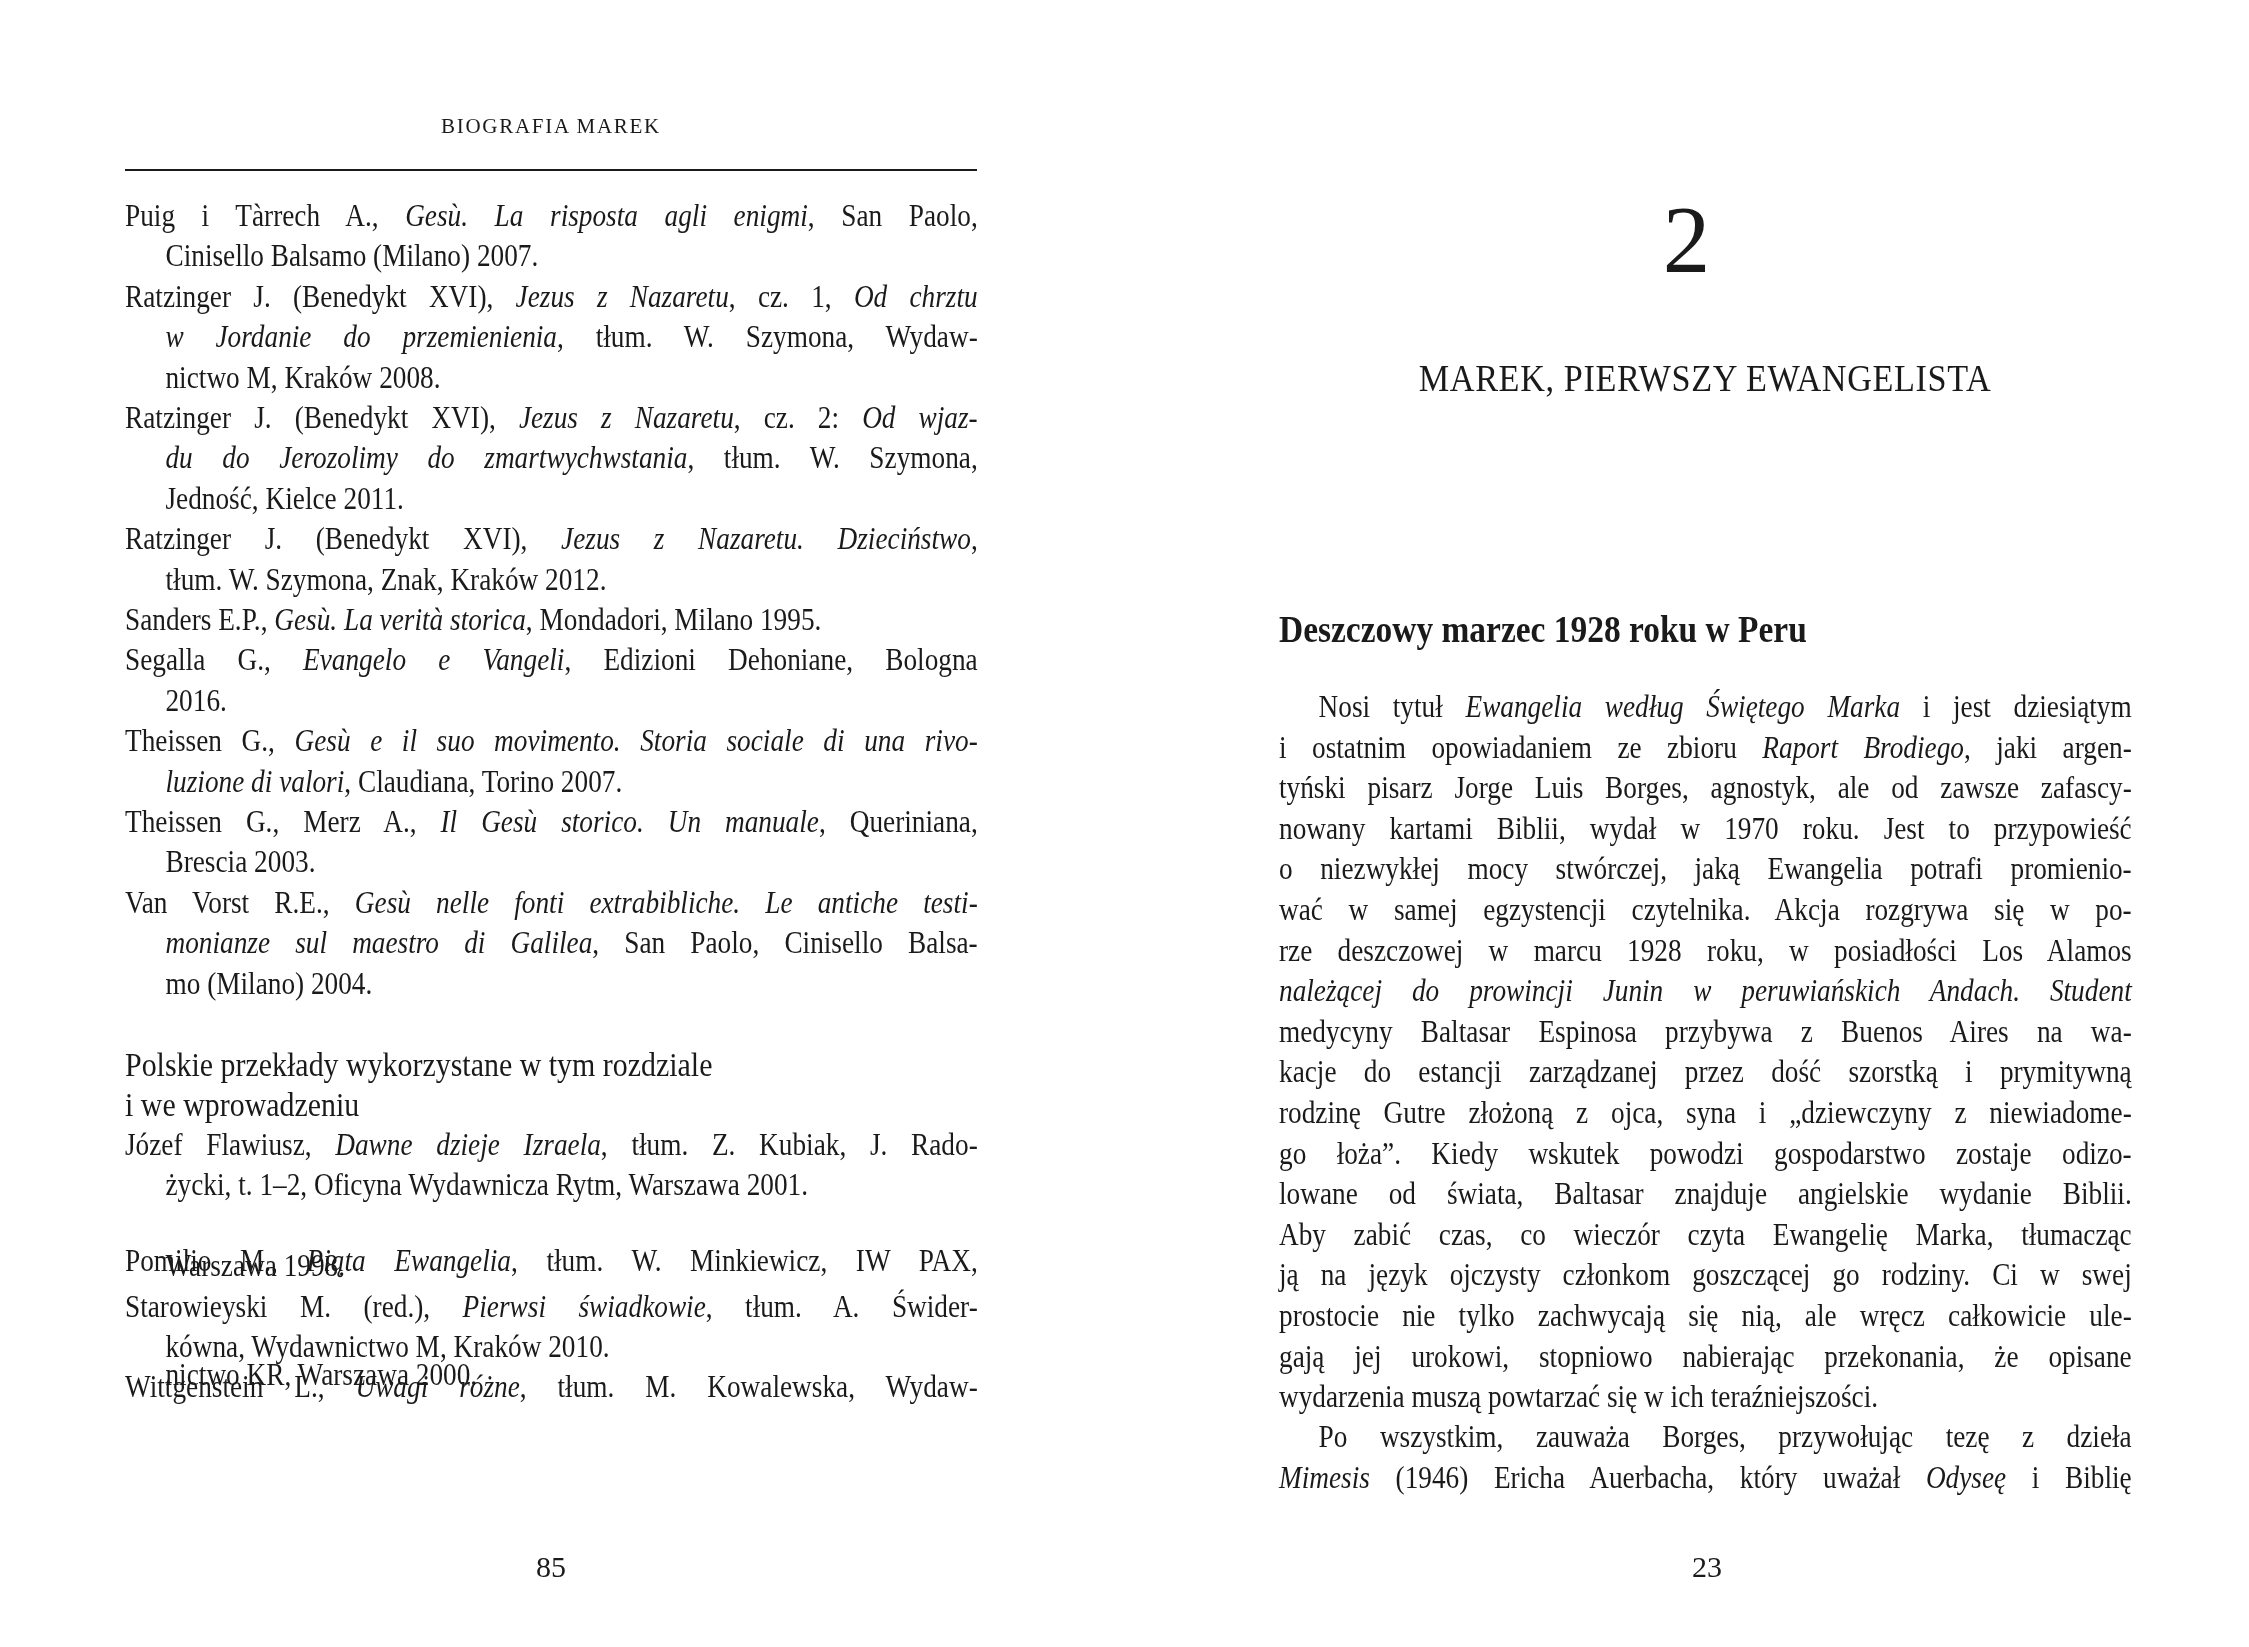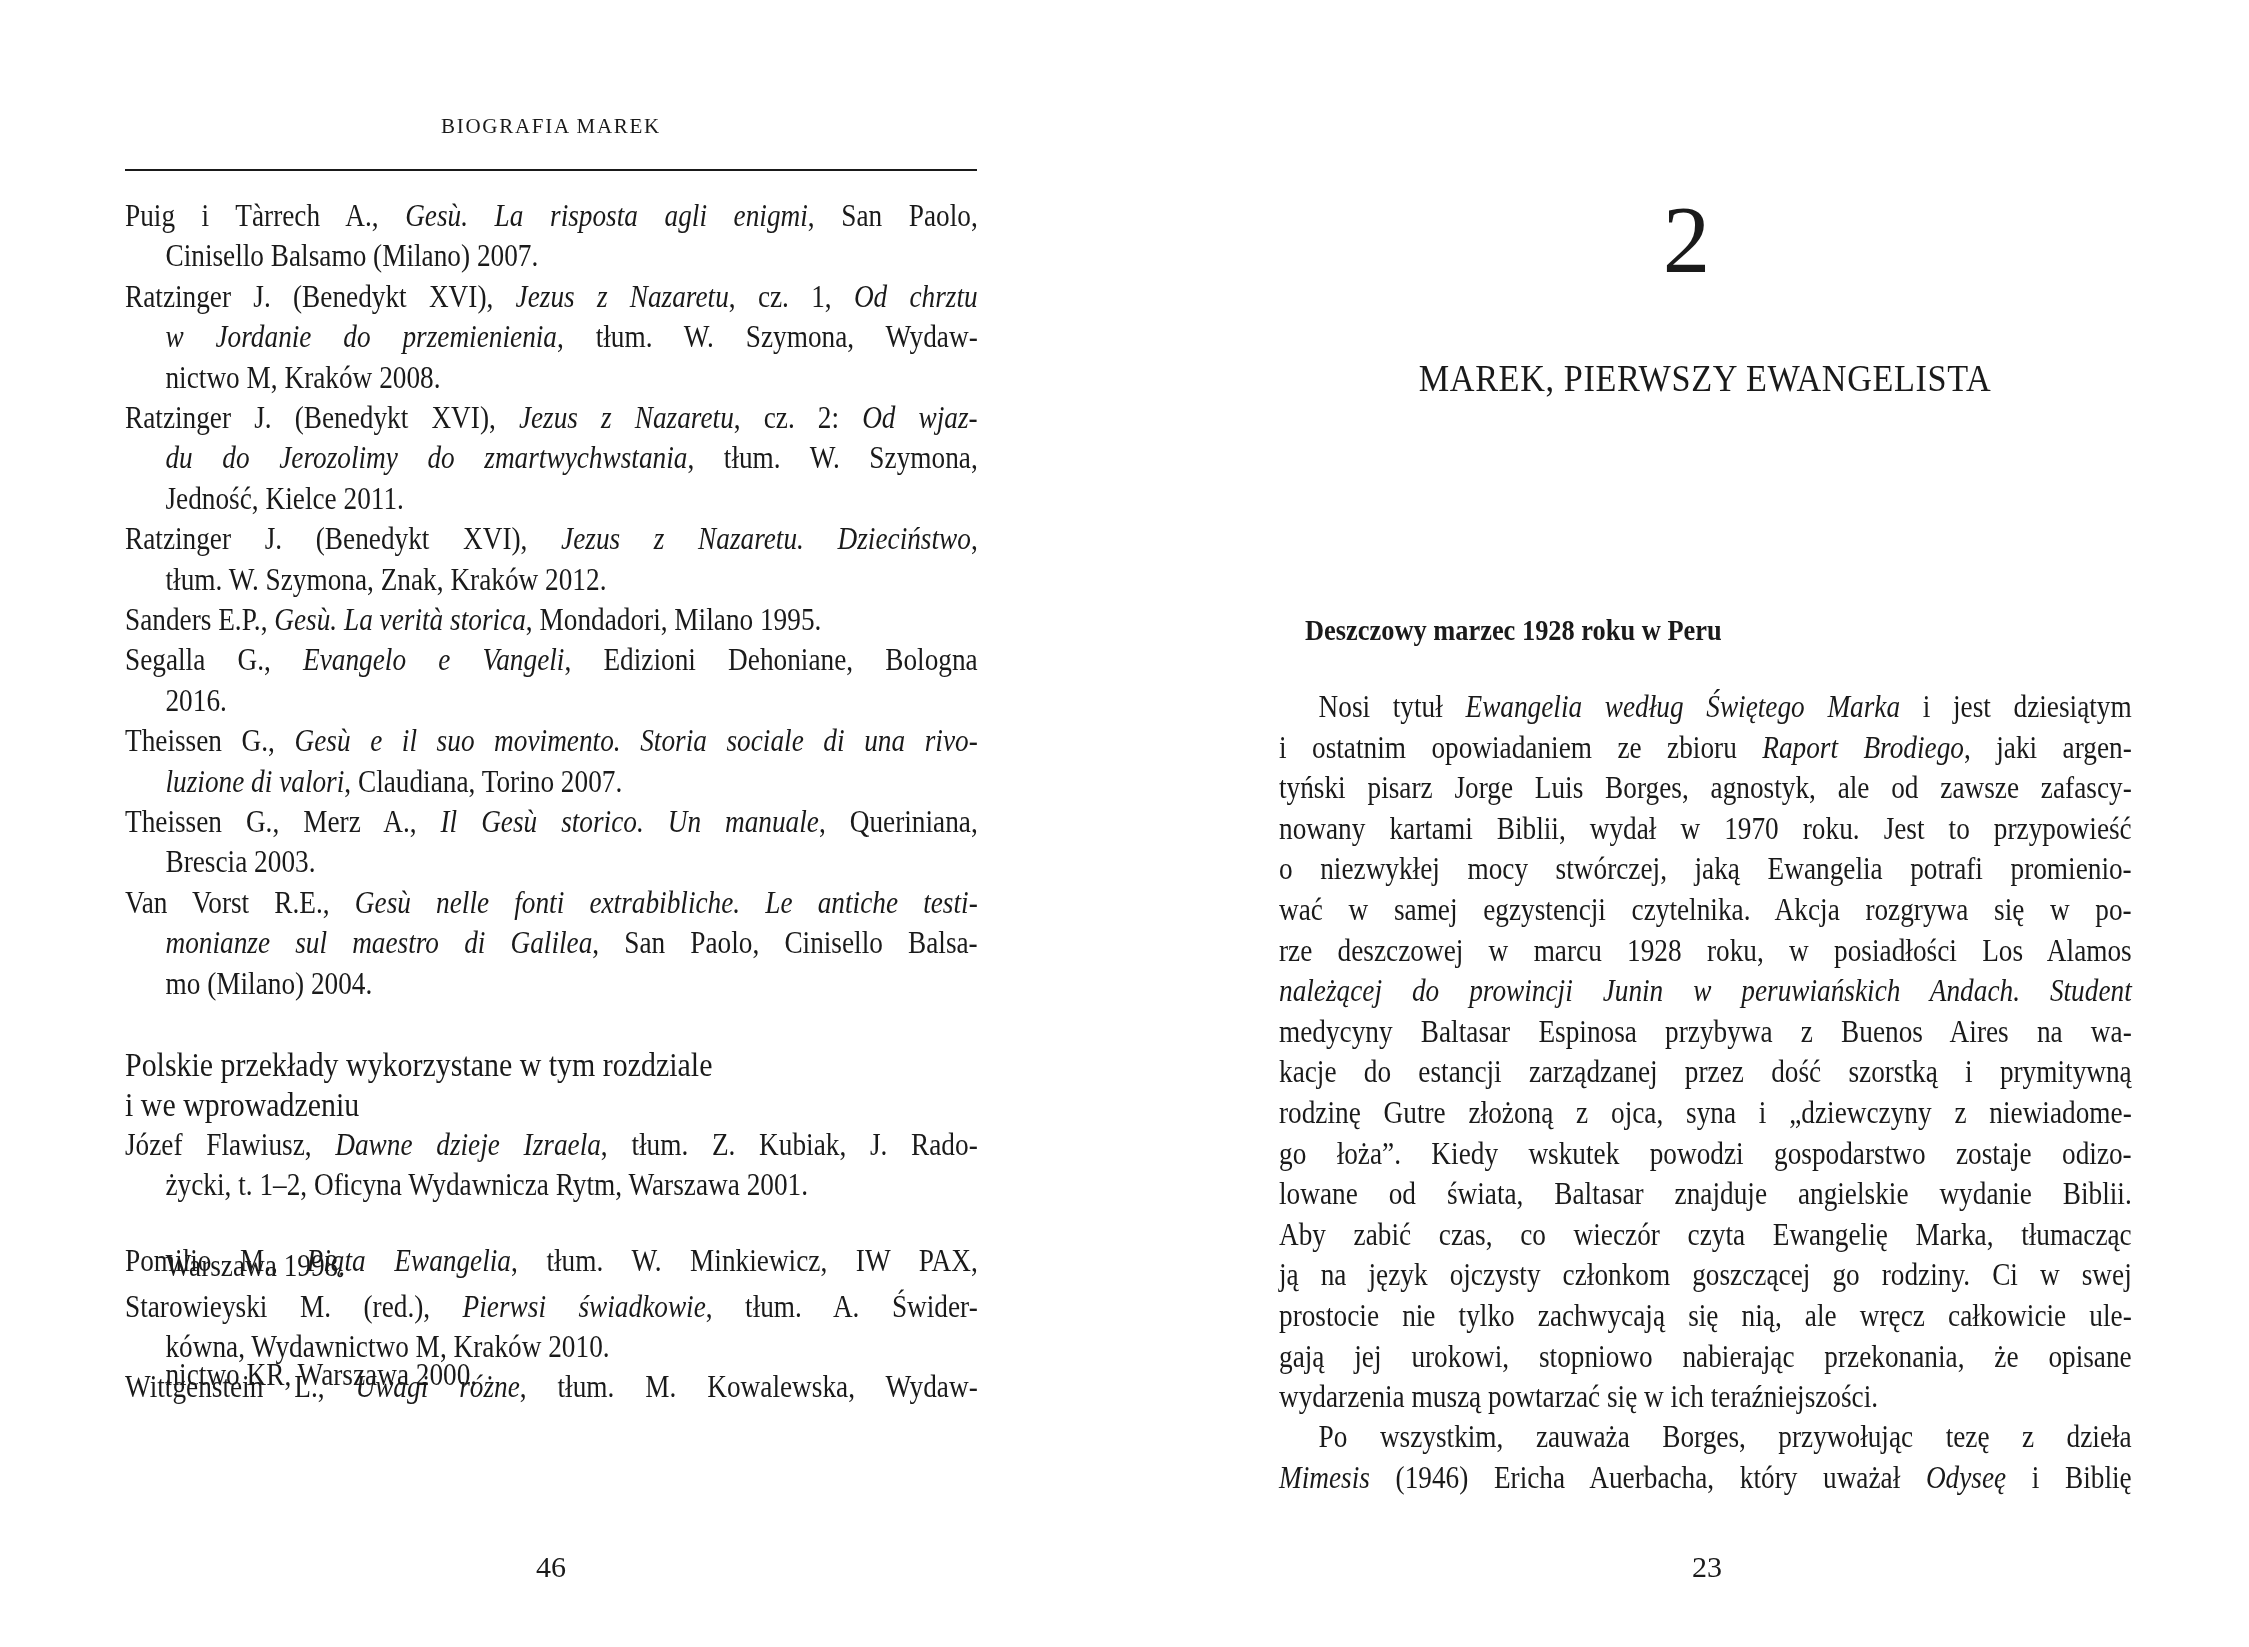--- a/index.html
+++ b/index.html
@@ -28,21 +28,21 @@
   .right-col { left: 156px; }
 
   .section-heading .inner { font-size: 34px; }
   .section-heading { font-size: 34px; }
 
   .chapter-number { position: absolute; left: 0; width: 1127px; top: 189px; text-align: center;
                     font-size: 95px; line-height: 102px; font-weight: normal; }
   .chapter-title { position: absolute; left: 156px; width: 852px; top: 354px; text-align: center;
                    font-size: 38px; line-height: 48px; letter-spacing: 0.7px; }
   .chapter-title .t { display: inline-block; transform: scaleX(0.9); transform-origin: 50% 50%; }
-  .subheading { position: absolute; left: 156px; top: 609px; font-size: 30px; line-height: 41px; font-weight: bold; margin-left: 26px; }
+  .subheading { position: absolute; left: 156px; top: 609px; font-size: 38px; line-height: 41px; font-weight: bold; }
   .subheading .t { display: inline-block; transform: scaleX(0.88); transform-origin: 0 0; white-space: nowrap; }
 
   .folio { position: absolute; top: 1550px; font-size: 30px; line-height: 34px; text-align: center; width: 136px; }
   .folio-left { left: 483px; }
   .folio-right { left: 516px; }
 </style>
 </head>
 <body>
 
 <div class="page page-left">
@@ -133,21 +133,21 @@
       <div class="line indent short" style="top: 1326px;">
         <span class="inner"><span>kówna, Wydawnictwo M, Kraków 2010.</span></span>
       </div>
       <div class="line just" style="top: 1366px;">
         <span class="inner"><span>Wittgenstein L., </span><i>Uwagi różne</i><span>, tłum. M. Kowalewska, Wydaw-</span></span>
       </div>
       <div class="line indent short" style="top: 1354px;">
         <span class="inner"><span>nictwo KR, Warszawa 2000.</span></span>
       </div>
     </div>
-  <div class="folio folio-left">46</div>
+  <div class="folio folio-left">85</div>
 </div>
 
 <div class="page page-right">
   <div class="chapter-number">2</div>
   <div class="chapter-title"><span class="t">MAREK, PIERWSZY EWANGELISTA</span></div>
   <div class="subheading"><span class="t">Deszczowy marzec 1928 roku w Peru</span></div>
   <div class="col right-col" id="right-col">
       <div class="line pindent just" style="top: 686px;">
         <span class="inner"><span>Nosi tytuł </span><i>Ewangelia według Świętego Marka</i><span> i jest dziesiątym</span></span>
       </div>

